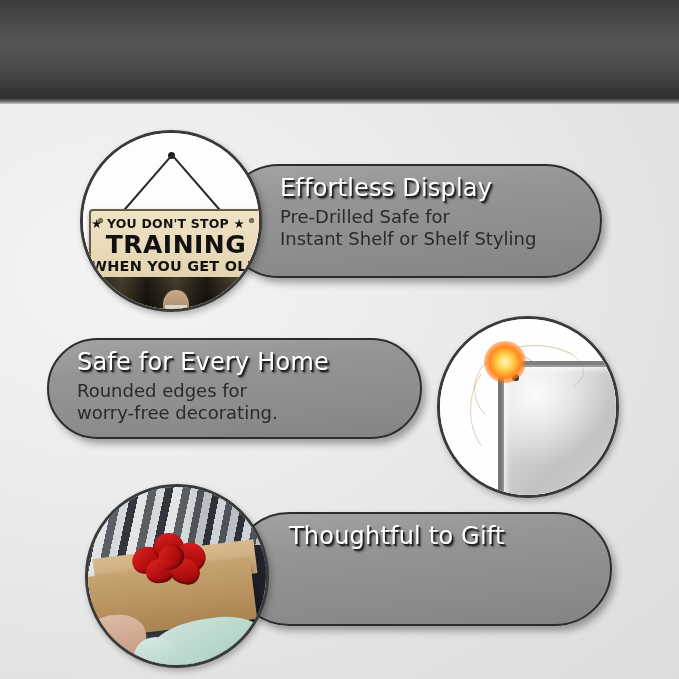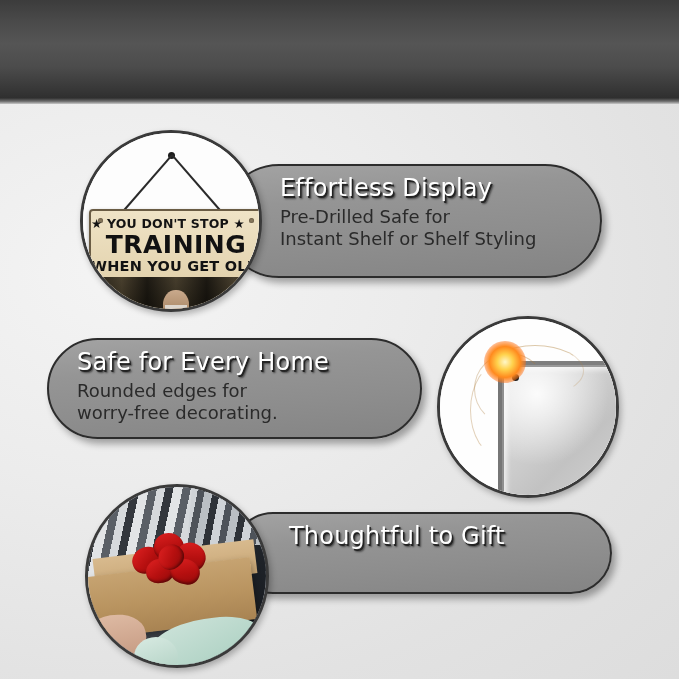--- a/index.html
+++ b/index.html
@@ -90,21 +90,21 @@
     position: absolute;
     box-sizing: border-box;
     background: linear-gradient(175deg, #a3a3a3 0%, #959595 30%, #8d8d8d 65%, #848484 100%);
     border: 2px solid #2c2c2c;
     border-radius: 70px;
     box-shadow: 4px 5px 7px rgba(0,0,0,0.33);
     padding: 9px 30px 10px 0;
   }
   .pill-r1 { left: 222px; top: 36px;  width: 380px; height: 114px; padding-left: 56px; }
   .pill-r2 { left: 47px;  top: 28px;  width: 375px; height: 101px; padding-left: 28px; }
-  .pill-r3 { left: 232px; top: 28px;  width: 380px; height: 82px; padding-left: 55px; }
+  .pill-r3 { left: 232px; top: 28px;  width: 380px; height: 114px; padding-left: 55px; }
 
   .pill-title {
     font-family: "DejaVu Sans", sans-serif;
     font-weight: normal;
     font-size: 24px;
     letter-spacing: 0.2px;
     color: #ffffff;
     line-height: 1.12;
     white-space: nowrap;
     text-shadow:

